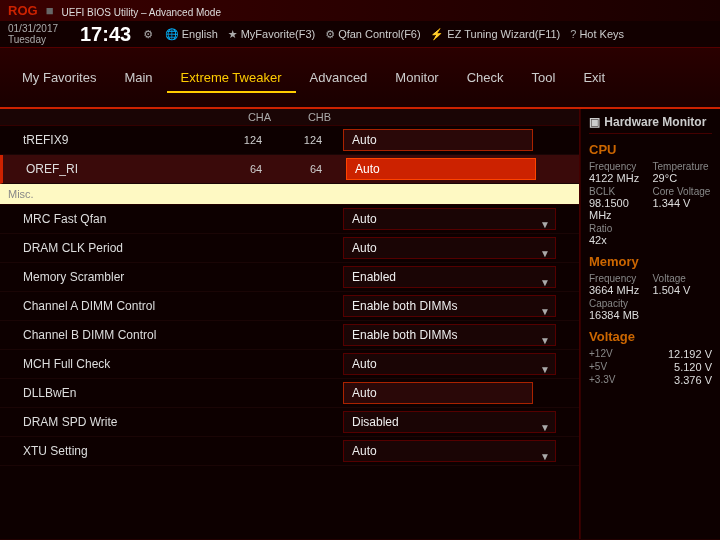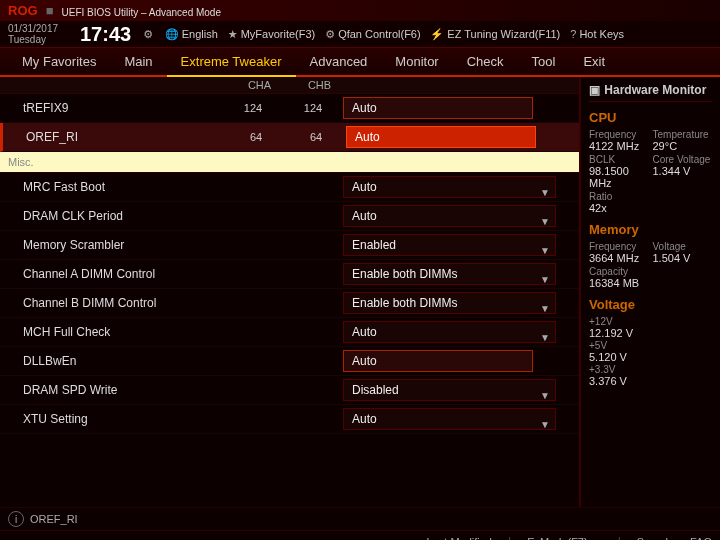--- a/index.html
+++ b/index.html
@@ -69,21 +69,21 @@
       color: #ccc;
     }
     .info-link .ico { color: #aaa; }
 
     
     .nav-bar {
       display: flex;
       align-items: center;
       background: linear-gradient(180deg, #2a0000, #1a0000);
       border-bottom: 2px solid #cc2200;
-      padding: 0 8px;
+      padding: 16px 8px;
     }
     .nav-item {
       padding: 6px 14px;
       cursor: pointer;
       color: #ccc;
       font-size: 13px;
       white-space: nowrap;
     }
     .nav-item.active {
       color: #ffcc00;
@@ -208,21 +208,20 @@
       margin-bottom: 4px;
     }
     .hw-label { color: #888; font-size: 10px; }
     .hw-value { color: #ddd; font-size: 11px; }
     .voltage-row {
       display: flex;
       justify-content: space-between;
       font-size: 11px;
       color: #ddd;
       margin: 1px 0;
-      flex-direction: column;
     }
     .voltage-label { color: #888; font-size: 10px; }
 
     
     .status-bar {
       background: #0d0000;
       border-top: 1px solid #330000;
       display: flex;
       align-items: center;
       justify-content: flex-end;
@@ -332,21 +331,21 @@
       <span class="val-center">64</span>
       <span class="val-center">64</span>
       <div class="dropdown-wrap">
         <input type="text" class="dropdown-box no-arrow" value="Auto" readonly="" style="max-width: 190px; background: rgb(204, 34, 0); color: rgb(255, 255, 255); border-color: rgb(255, 68, 0);">
       </div>
     </div>
 
     <div class="section-label">Misc.</div>
 
     <div class="row">
-      <span class="label">MRC Fast Boot</span>
+      <span class="label">MRC Fast Qfan</span>
       <span></span>
         <span></span>
       <div class="dropdown-wrap">
         <select class="dropdown-box">
           <option>Auto</option>
         </select>
         <span class="dropdown-arrow">▼</span>
       </div>
     </div>
 

